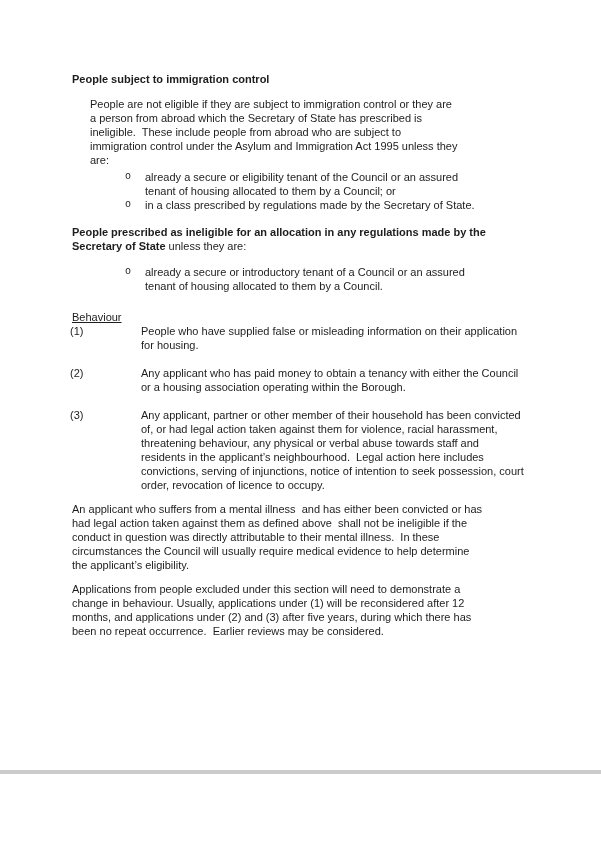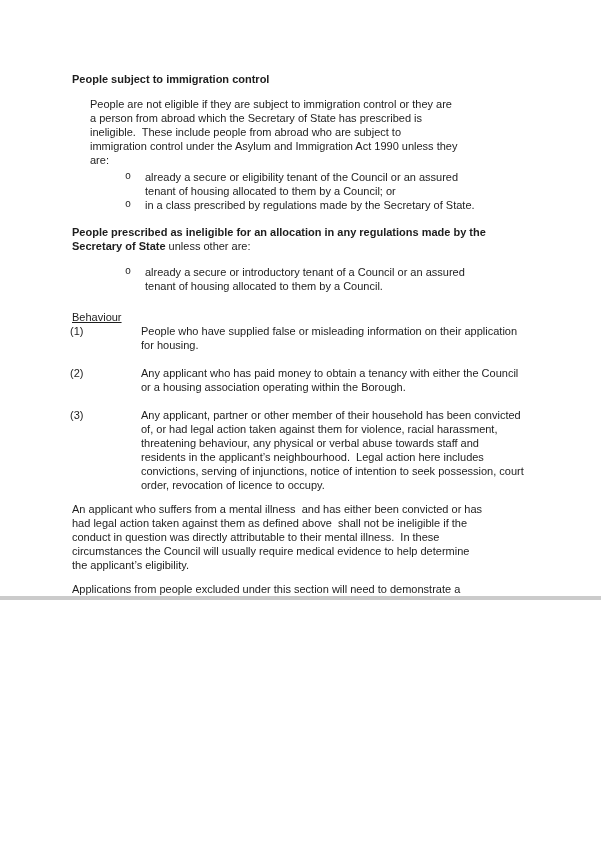--- a/index.html
+++ b/index.html
@@ -1,19 +1,19 @@
 <!DOCTYPE html>
 <html><head>
 <meta charset="utf-8">
 <style>
   html, body { margin: 0; padding: 0; background: #ffffff; }
   .page {
     position: relative;
     width: 601px;
-    height: 600px;
+    height: 774px;
     background: #ffffff;
     font-family: "Liberation Sans", "DejaVu Sans", sans-serif;
     color: #1d1d1d;
     overflow: hidden;
   }
   .content {
     position: absolute;
     left: 72px;
     top: 72px;
     width: 496px;
@@ -85,37 +85,37 @@
 <body>
 
 <div class="page">
   <div class="content">
 
     <p class="h mb-h1">People subject to immigration control</p>
 
     <p class="pre indent1 mb-p1">People are not eligible if they are subject to immigration control or they are
 a person from abroad which the Secretary of State has prescribed is
 ineligible.  These include people from abroad who are subject to
-immigration control under the Asylum and Immigration Act 1990 unless they
+immigration control under the Asylum and Immigration Act 1995 unless they
 are:</p>
 
     <div class="mb-bul1">
       <div class="bullet-item">
         <span class="bullet-marker">o</span>
         <span class="bullet-text pre">already a secure or eligibility tenant of the Council or an assured
 tenant of housing allocated to them by a Council; or</span>
       </div>
       <div class="bullet-item">
         <span class="bullet-marker">o</span>
         <span class="bullet-text pre">in a class prescribed by regulations made by the Secretary of State.</span>
       </div>
     </div>
 
     <p class="h pre mb-h2"><span>People prescribed as ineligible for an allocation in any regulations made by the
-Secretary of State</span><span class="regular"> unless other are:</span></p>
+Secretary of State</span><span class="regular"> unless they are:</span></p>
 
     <div class="mb-bul2">
       <div class="bullet-item">
         <span class="bullet-marker">o</span>
         <span class="bullet-text pre">already a secure or introductory tenant of a Council or an assured
 tenant of housing allocated to them by a Council.</span>
       </div>
     </div>
 
 

